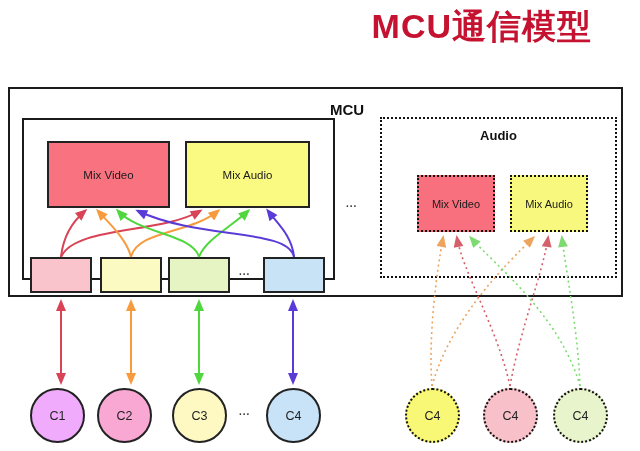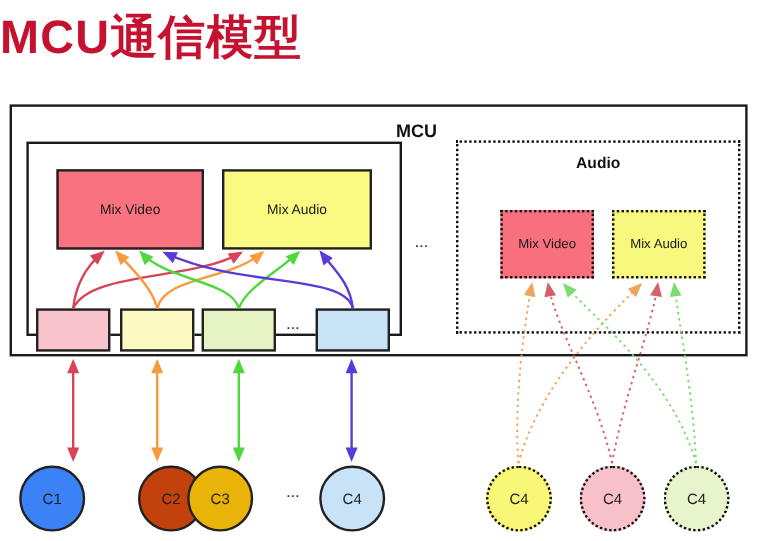--- a/index.html
+++ b/index.html
@@ -2,22 +2,22 @@
 <html><head>
 <meta charset="utf-8">
 <style>
   html,body{margin:0;padding:0;background:#ffffff;}
   #canvas{
     position:relative;width:640px;height:451px;background:#ffffff;overflow:hidden;
     font-family:"Liberation Sans","DejaVu Sans",sans-serif;color:#111;
   }
   .abs{position:absolute;}
   #title{
-    left:0;top:4px;width:592px;text-align:left;
-    font-size:39px;font-weight:bold;color:#c41230;letter-spacing:1px;
+    left:0;top:4px;width:592px;text-align:right;
+    font-size:34px;font-weight:bold;color:#c41230;letter-spacing:1px;
   }
   .solid-box{border:2px solid #1b1b1b;background:#fff;box-sizing:border-box;}
   #outer-box{left:8px;top:87px;width:615px;height:210px;background:transparent;}
   #inner-box{left:22px;top:118px;width:313px;height:162px;background:transparent;}
   #mcu-label{left:330px;top:91px;font-size:15px;font-weight:bold;margin-top:10px;}
   .mix-box{
     border:2px solid #222;box-sizing:border-box;display:flex;align-items:center;justify-content:center;
     font-size:11.5px;color:#1a1a1a;
   }
   #mix-video{left:47px;top:141px;width:123px;height:67px;background:#f8737f;}
@@ -38,23 +38,23 @@
     font-size:11px;color:#1a1a1a;top:175px;width:78px;height:57px;
   }
   #room-mix-video{left:417px;background:#f8707d;}
   #room-mix-audio{left:510px;background:#f8f87f;}
   .client-circle{
     top:388px;width:55px;height:55px;border-radius:50%;box-sizing:border-box;
     display:flex;align-items:center;justify-content:center;font-size:12.5px;color:#222;
   }
   .client-solid{border:2px solid #222;}
   .client-dotted{border:2px dotted #111;}
-  #c1{left:16px;background:#3b82f6;}
-  #c2{left:115px;background:#c2410c;}
-  #c3{left:156px;background:#eab308;}
+  #c1{left:30px;background:#f0abfc;}
+  #c2{left:97px;background:#f9a8d4;}
+  #c3{left:172px;background:#fef9c3;}
   #c4{left:266px;background:#c8e3f8;}
   #rc1{left:405px;background:#f8f876;}
   #rc2{left:483px;background:#f8c0c8;}
   #rc3{left:553px;background:#e8f4cc;}
   #arrows{left:0;top:0;pointer-events:none;}
 </style>
 </head>
 <body>
 
 <div id="canvas">

